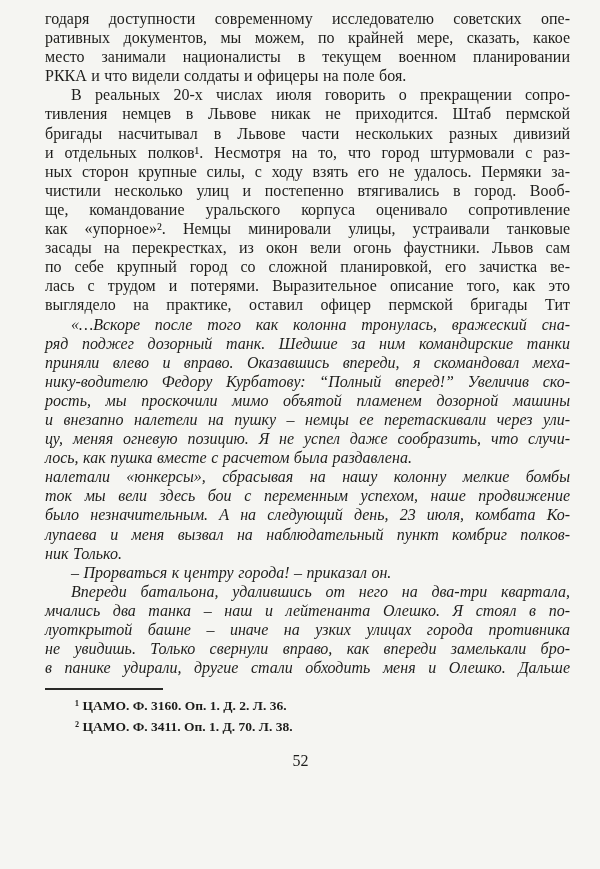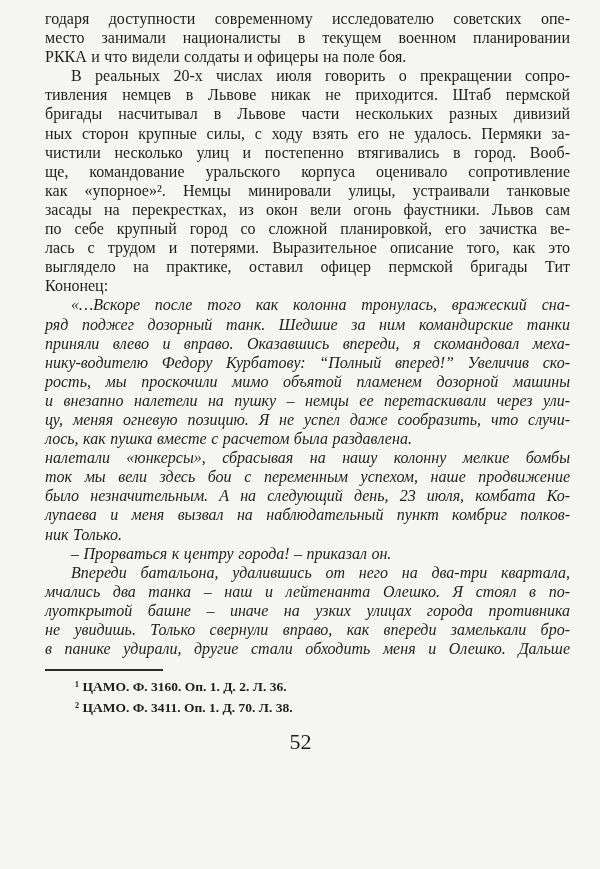--- a/index.html
+++ b/index.html
@@ -57,49 +57,50 @@
   .fn-line {
     font-size: 13.5px;
     line-height: 20.5px;
     text-indent: 30px;
     text-align: left;
     font-weight: bold;
   }
   .page-number {
     margin-top: 13px;
     text-align: center;
-    font-size: 22px;
+    font-size: 16px;
     line-height: 22px;
     
     padding-right: 14px;
   }
 </style>
 </head>
 <body>
 
 <div class="page">
   <div class="text-block" id="text-block">
       <div class="para normal">
         <div class="line">годаря доступности современному исследователю советских опе-</div>
+        <div class="line">ративных документов, мы можем, по крайней мере, сказать, какое</div>
         <div class="line">место занимали националисты в текущем военном планировании</div>
         <div class="line endpara">РККА и что видели солдаты и офицеры на поле боя.</div>
       </div>
       <div class="para normal">
         <div class="line indent">В реальных 20-х числах июля говорить о прекращении сопро-</div>
         <div class="line">тивления немцев в Львове никак не приходится. Штаб пермской</div>
         <div class="line">бригады насчитывал в Львове части нескольких разных дивизий</div>
+        <div class="line">и отдельных полков¹. Несмотря на то, что город штурмовали с раз-</div>
         <div class="line">ных сторон крупные силы, с ходу взять его не удалось. Пермяки за-</div>
         <div class="line">чистили несколько улиц и постепенно втягивались в город. Вооб-</div>
         <div class="line">ще, командование уральского корпуса оценивало сопротивление</div>
         <div class="line">как «упорное»². Немцы минировали улицы, устраивали танковые</div>
         <div class="line">засады на перекрестках, из окон вели огонь фаустники. Львов сам</div>
         <div class="line">по себе крупный город со сложной планировкой, его зачистка ве-</div>
         <div class="line">лась с трудом и потерями. Выразительное описание того, как это</div>
         <div class="line">выглядело на практике, оставил офицер пермской бригады Тит</div>
-        <div class="line endpara">Кононец:</div>
       </div>
       <div class="para italic">
         <div class="line indent">«…Вскоре после того как колонна тронулась, вражеский сна-</div>
         <div class="line">ряд поджег дозорный танк. Шедшие за ним командирские танки</div>
         <div class="line">приняли влево и вправо. Оказавшись впереди, я скомандовал меха-</div>
         <div class="line">нику-водителю Федору Курбатову: “Полный вперед!” Увеличив ско-</div>
         <div class="line">рость, мы проскочили мимо объятой пламенем дозорной машины</div>
         <div class="line">и внезапно налетели на пушку – немцы ее перетаскивали через ули-</div>
         <div class="line">цу, меняя огневую позицию. Я не успел даже сообразить, что случи-</div>
         <div class="line endpara">лось, как пушка вместе с расчетом была раздавлена.</div>

